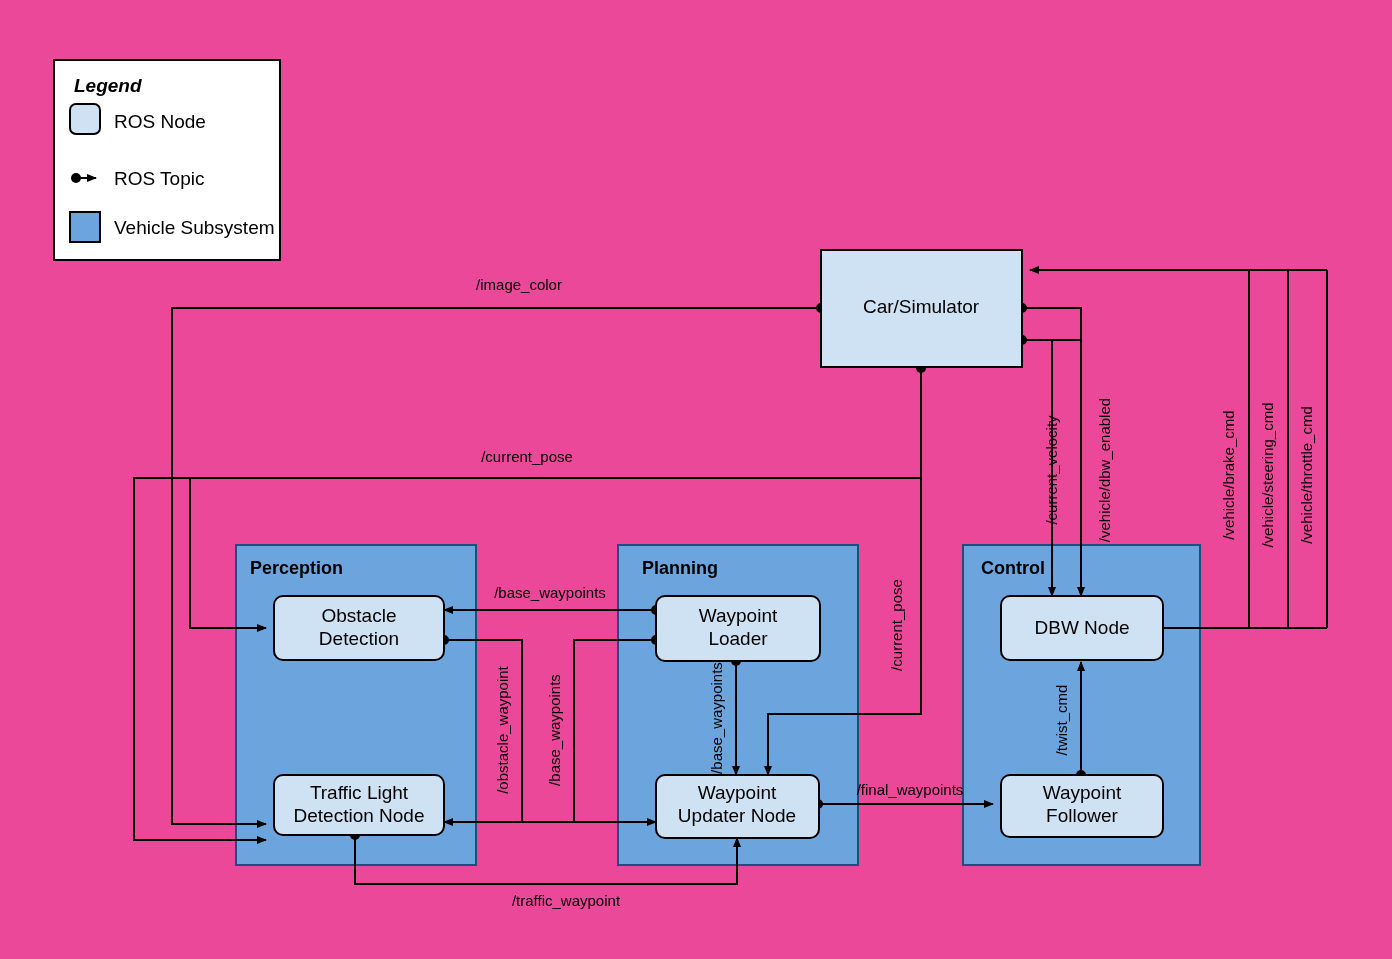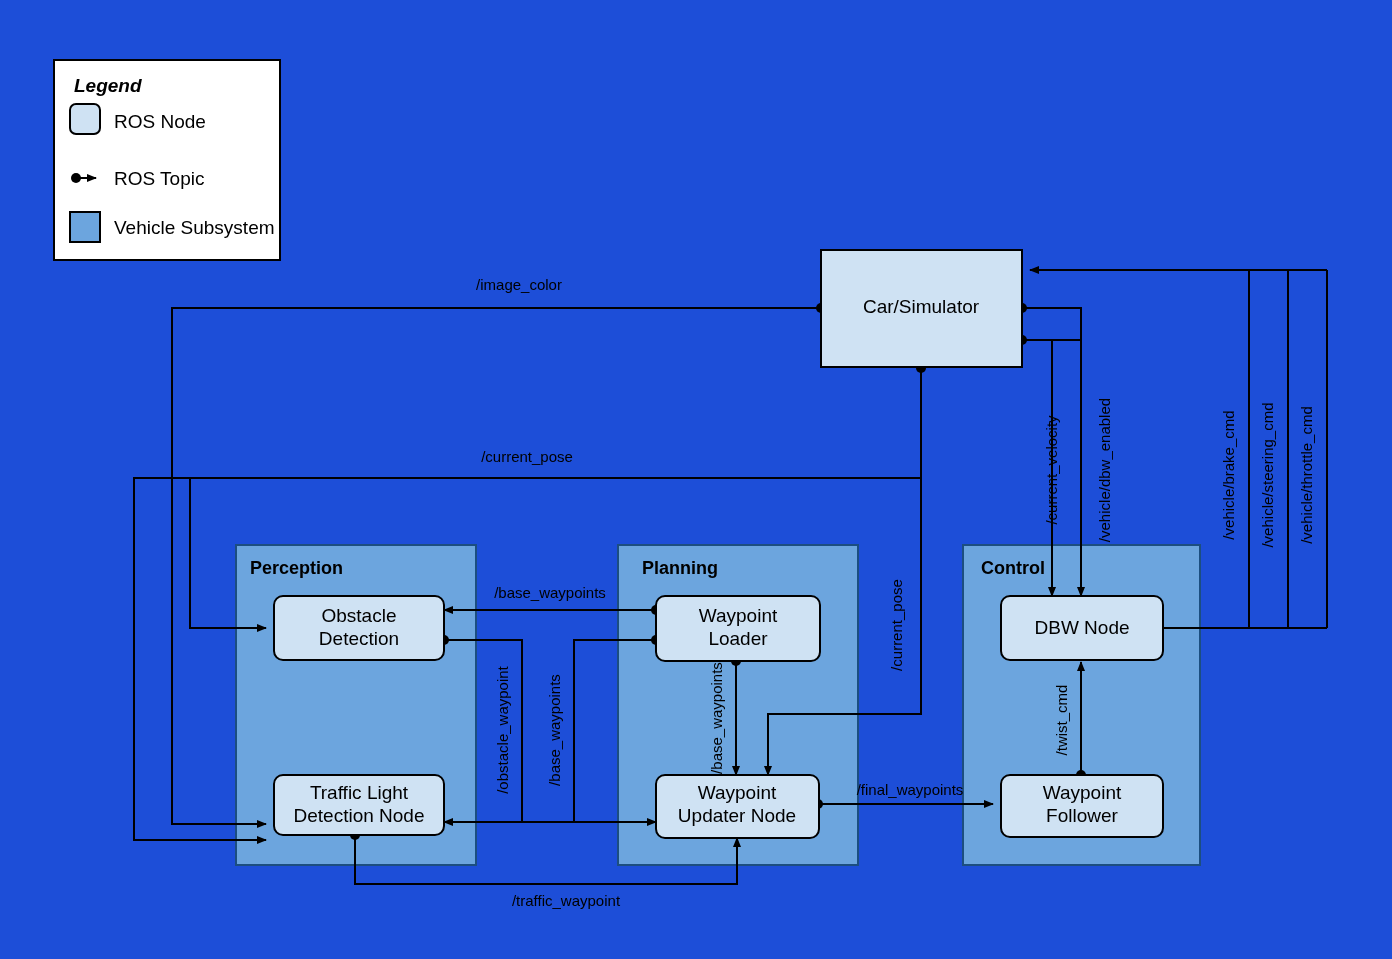--- a/index.html
+++ b/index.html
@@ -5,21 +5,21 @@
   html, body {
     margin: 0;
     padding: 0;
     background: #ffffff;
     font-family: "Liberation Sans", sans-serif;
   }
   #page {
     position: relative;
     width: 1392px;
     height: 959px;
-    background: #1d4ed8;
+    background: #ec4899;
     overflow: hidden;
   }
   svg#diagram {
     position: absolute;
     left: 0;
     top: 0;
     width: 1392px;
     height: 959px;
   }
   .subsys-rect {

